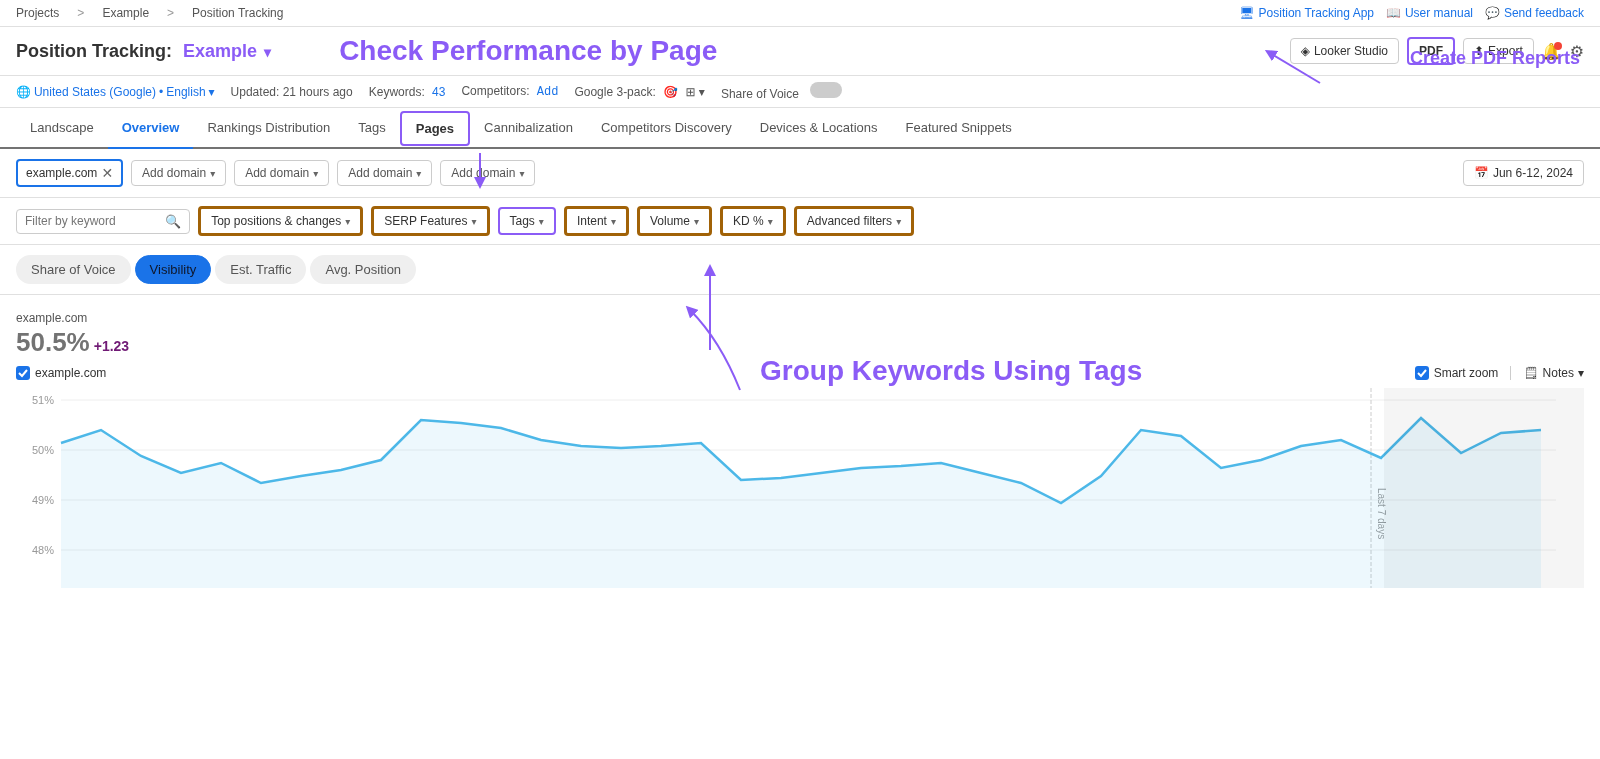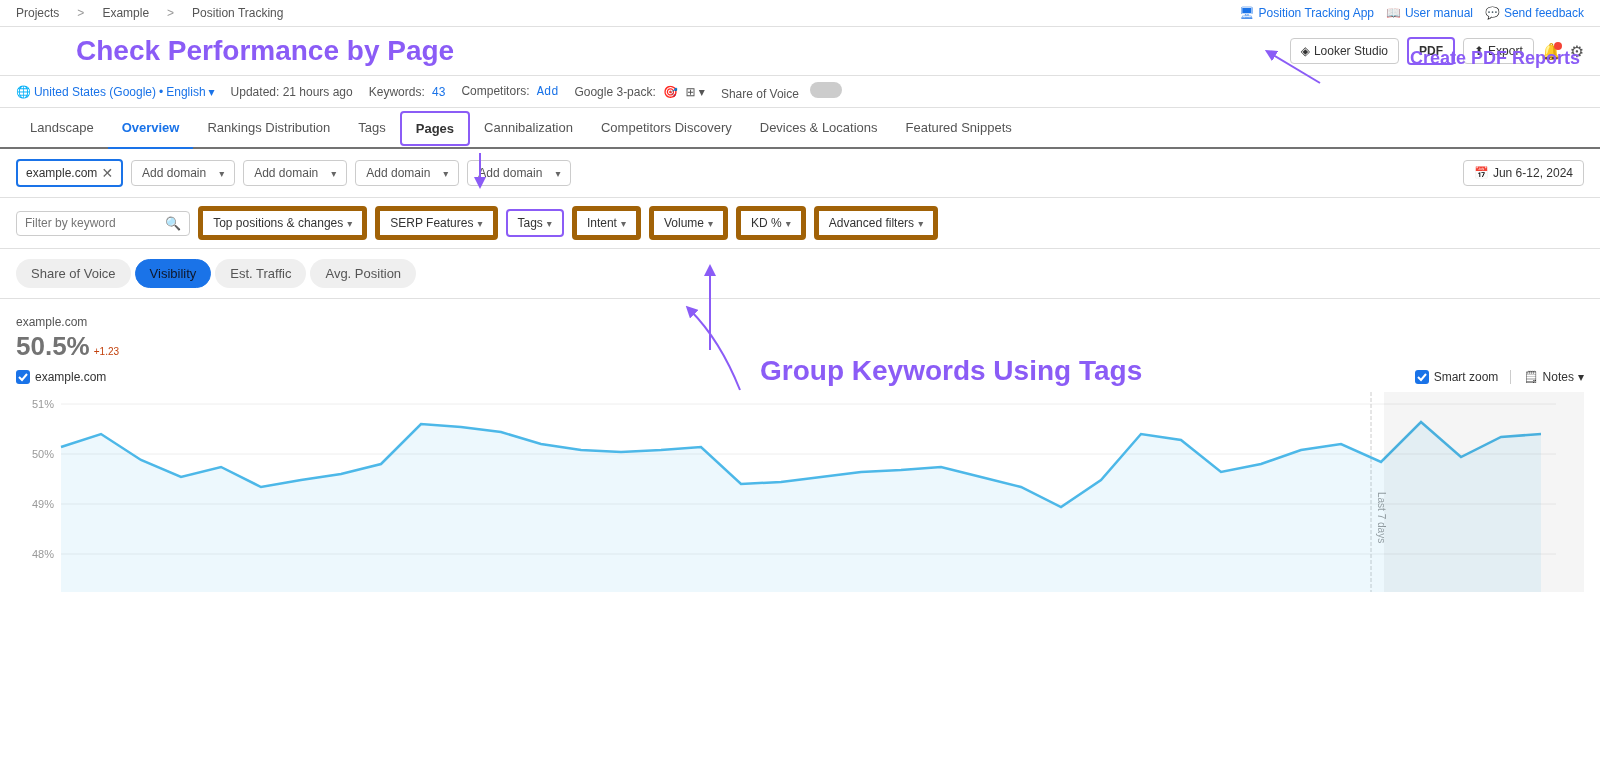--- a/index.html
+++ b/index.html
@@ -35,28 +35,28 @@
     
     .nav-tabs { display: flex; align-items: center; gap: 0; padding: 0 16px; border-bottom: 2px solid #737373; background: #fff; overflow: visible; }
     .nav-tab { padding: 12px 14px; cursor: pointer; color: #555; font-size: 13px; white-space: nowrap; border-bottom: 2px solid transparent; margin-bottom: -2px; }
     .nav-tab.active { color: #1a73e8; border-bottom: 2px solid #1a73e8; font-weight: 600; }
     .nav-tab.highlighted { border: 2px solid #8b5cf6; border-radius: 4px; padding: 8px 14px; color: #555; font-weight: bold; }
 
     
     .filter-bar { display: flex; align-items: center; gap: 8px; padding: 10px 16px; border-bottom: 1px solid #e0e0e0; background: #fff; flex-wrap: wrap; }
     .domain-tag { display: flex; align-items: center; gap: 4px; border: 2px solid #1a73e8; border-radius: 4px; padding: 4px 8px; font-size: 12px; color: #333; background: #fff; }
     .domain-tag .remove { color: #666; cursor: pointer; font-size: 14px; }
-    .add-domain-btn { display: flex; align-items: center; gap: 13px; border: 1px solid #ccc; border-radius: 4px; padding: 5px 10px; background: #fff; cursor: pointer; font-size: 12px; color: #555; }
+    .add-domain-btn { display: flex; align-items: center; gap: 4px; border: 1px solid #ccc; border-radius: 4px; padding: 5px 10px; background: #fff; cursor: pointer; font-size: 12px; color: #555; }
     .date-btn { display: flex; align-items: center; gap: 4px; border: 1px solid #ccc; border-radius: 4px; padding: 5px 10px; background: #fff; cursor: pointer; font-size: 12px; color: #333; margin-left: auto; }
 
     
     .filter-row2 { display: flex; align-items: center; gap: 8px; padding: 8px 16px; border-bottom: 1px solid #e0e0e0; background: #fff; }
     .filter-input-wrap { display: flex; align-items: center; border: 1px solid #ccc; border-radius: 4px; padding: 4px 8px; background: #fff; }
     .filter-input { border: none; outline: none; font-size: 12px; width: 140px; color: #555; }
-    .filter-dropdown { display: flex; align-items: center; gap: 4px; border: 5px solid #a16207; border-radius: 4px; padding: 5px 10px; background: #fff; cursor: pointer; font-size: 12px; color: #333; white-space: nowrap; }
+    .filter-dropdown { display: flex; align-items: center; gap: 4px; border: 3px solid #a16207; border-radius: 4px; padding: 5px 10px; background: #fff; cursor: pointer; font-size: 12px; color: #333; white-space: nowrap; }
     .filter-dropdown.highlighted { border: 2px solid #8b5cf6; }
     .chevron { font-size: 10px; color: #666; }
 
     
     .view-tabs { display: flex; align-items: center; gap: 4px; padding: 10px 16px; border-bottom: 1px solid #e0e0e0; background: #fff; }
     .view-tab { padding: 6px 14px; cursor: pointer; font-size: 13px; color: #555; border: 1px solid transparent; border-radius: 20px; }
     .view-tab.active { background: #1a73e8; color: #0f172a; border-color: #1a73e8; }
 
     
     .chart-area { padding: 16px 16px 0; background: #fff; }
@@ -95,20 +95,25 @@
       </a>
       <a class="top-bar-link">
         <span>💬</span>
         <span>Send feedback</span>
       </a>
     </div>
   </div>
 
   <div class="header">
     <div class="header-left">
+      <span class="header-title">
+        <span>Position Tracking:</span>
+        <span class="example-link" style="margin-left:6px;">Example</span>
+        <span style="color:#8b5cf6;font-size:14px;margin-left:2px;">▾</span>
+      </span>
       <span class="feature-title">Check Performance by Page</span>
     </div>
     <div class="header-right">
       <button class="btn-looker">
         <span>◈</span>
         <span>Looker Studio</span>
       </button>
       <button class="btn-pdf">
         <span>PDF</span>
       </button>
@@ -260,21 +265,21 @@
     <button class="view-tab">Share of Voice</button>
     <button class="view-tab active">Visibility</button>
     <button class="view-tab">Est. Traffic</button>
     <button class="view-tab">Avg. Position</button>
   </div>
 
   <div class="chart-area">
     <div class="chart-domain-label">example.com</div>
     <div style="display:flex;align-items:baseline;gap:4px;">
       <span style="font-size:26px;font-weight:700;color:#737373;">50.5%</span>
-      <span style="font-size:10px;color:#c2410c;font-weight:400;">+1.23</span>
+      <span style="font-size:14px;color:#701a75;font-weight:700;">+1.23</span>
     </div>
     <div class="chart-legend">
       <div class="chart-legend-left">
         <div class="legend-item">
           <div class="legend-checkbox">
             <svg width="10" height="10" viewBox="0 0 10 10">
                 <polyline points="1,5 4,8 9,2" stroke="white" stroke-width="2" fill="none"></polyline>
               </svg>
           </div>
           <span class="smart-zoom-label">example.com</span>

